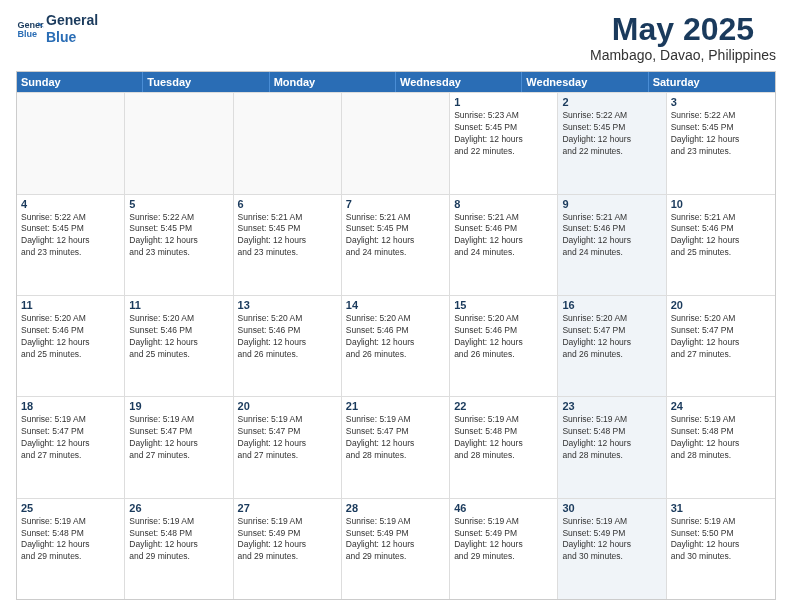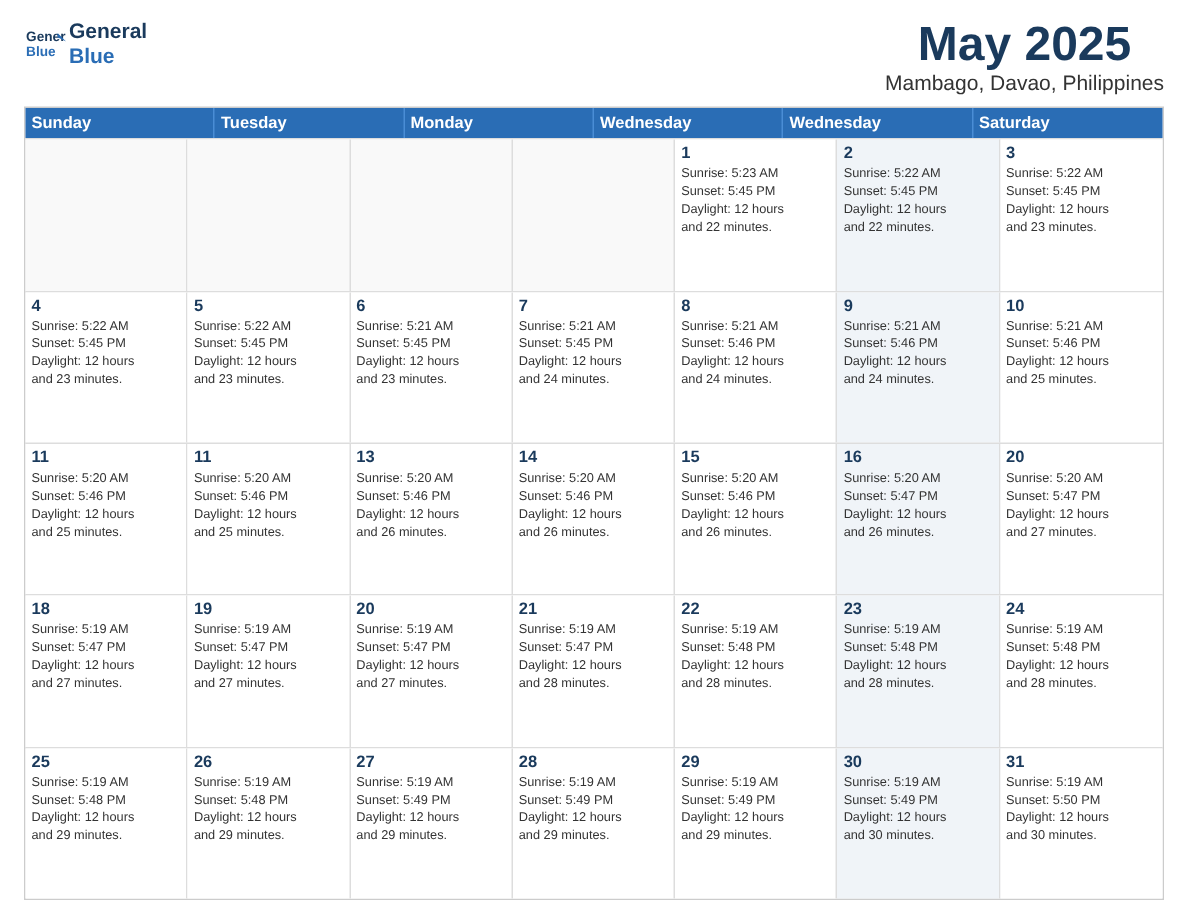--- a/index.html
+++ b/index.html
@@ -335,21 +335,21 @@
 and 29 minutes.</div>
           </div>
           <div class="cal-cell">
             <div class="day-number">28</div>
             <div class="day-info" style="white-space: pre-line;">Sunrise: 5:19 AM
 Sunset: 5:49 PM
 Daylight: 12 hours
 and 29 minutes.</div>
           </div>
           <div class="cal-cell">
-            <div class="day-number">29</div>
+            <div class="day-number">46</div>
             <div class="day-info" style="white-space: pre-line;">Sunrise: 5:19 AM
 Sunset: 5:49 PM
 Daylight: 12 hours
 and 29 minutes.</div>
           </div>
           <div class="cal-cell shaded">
             <div class="day-number">30</div>
             <div class="day-info" style="white-space: pre-line;">Sunrise: 5:19 AM
 Sunset: 5:49 PM
 Daylight: 12 hours

